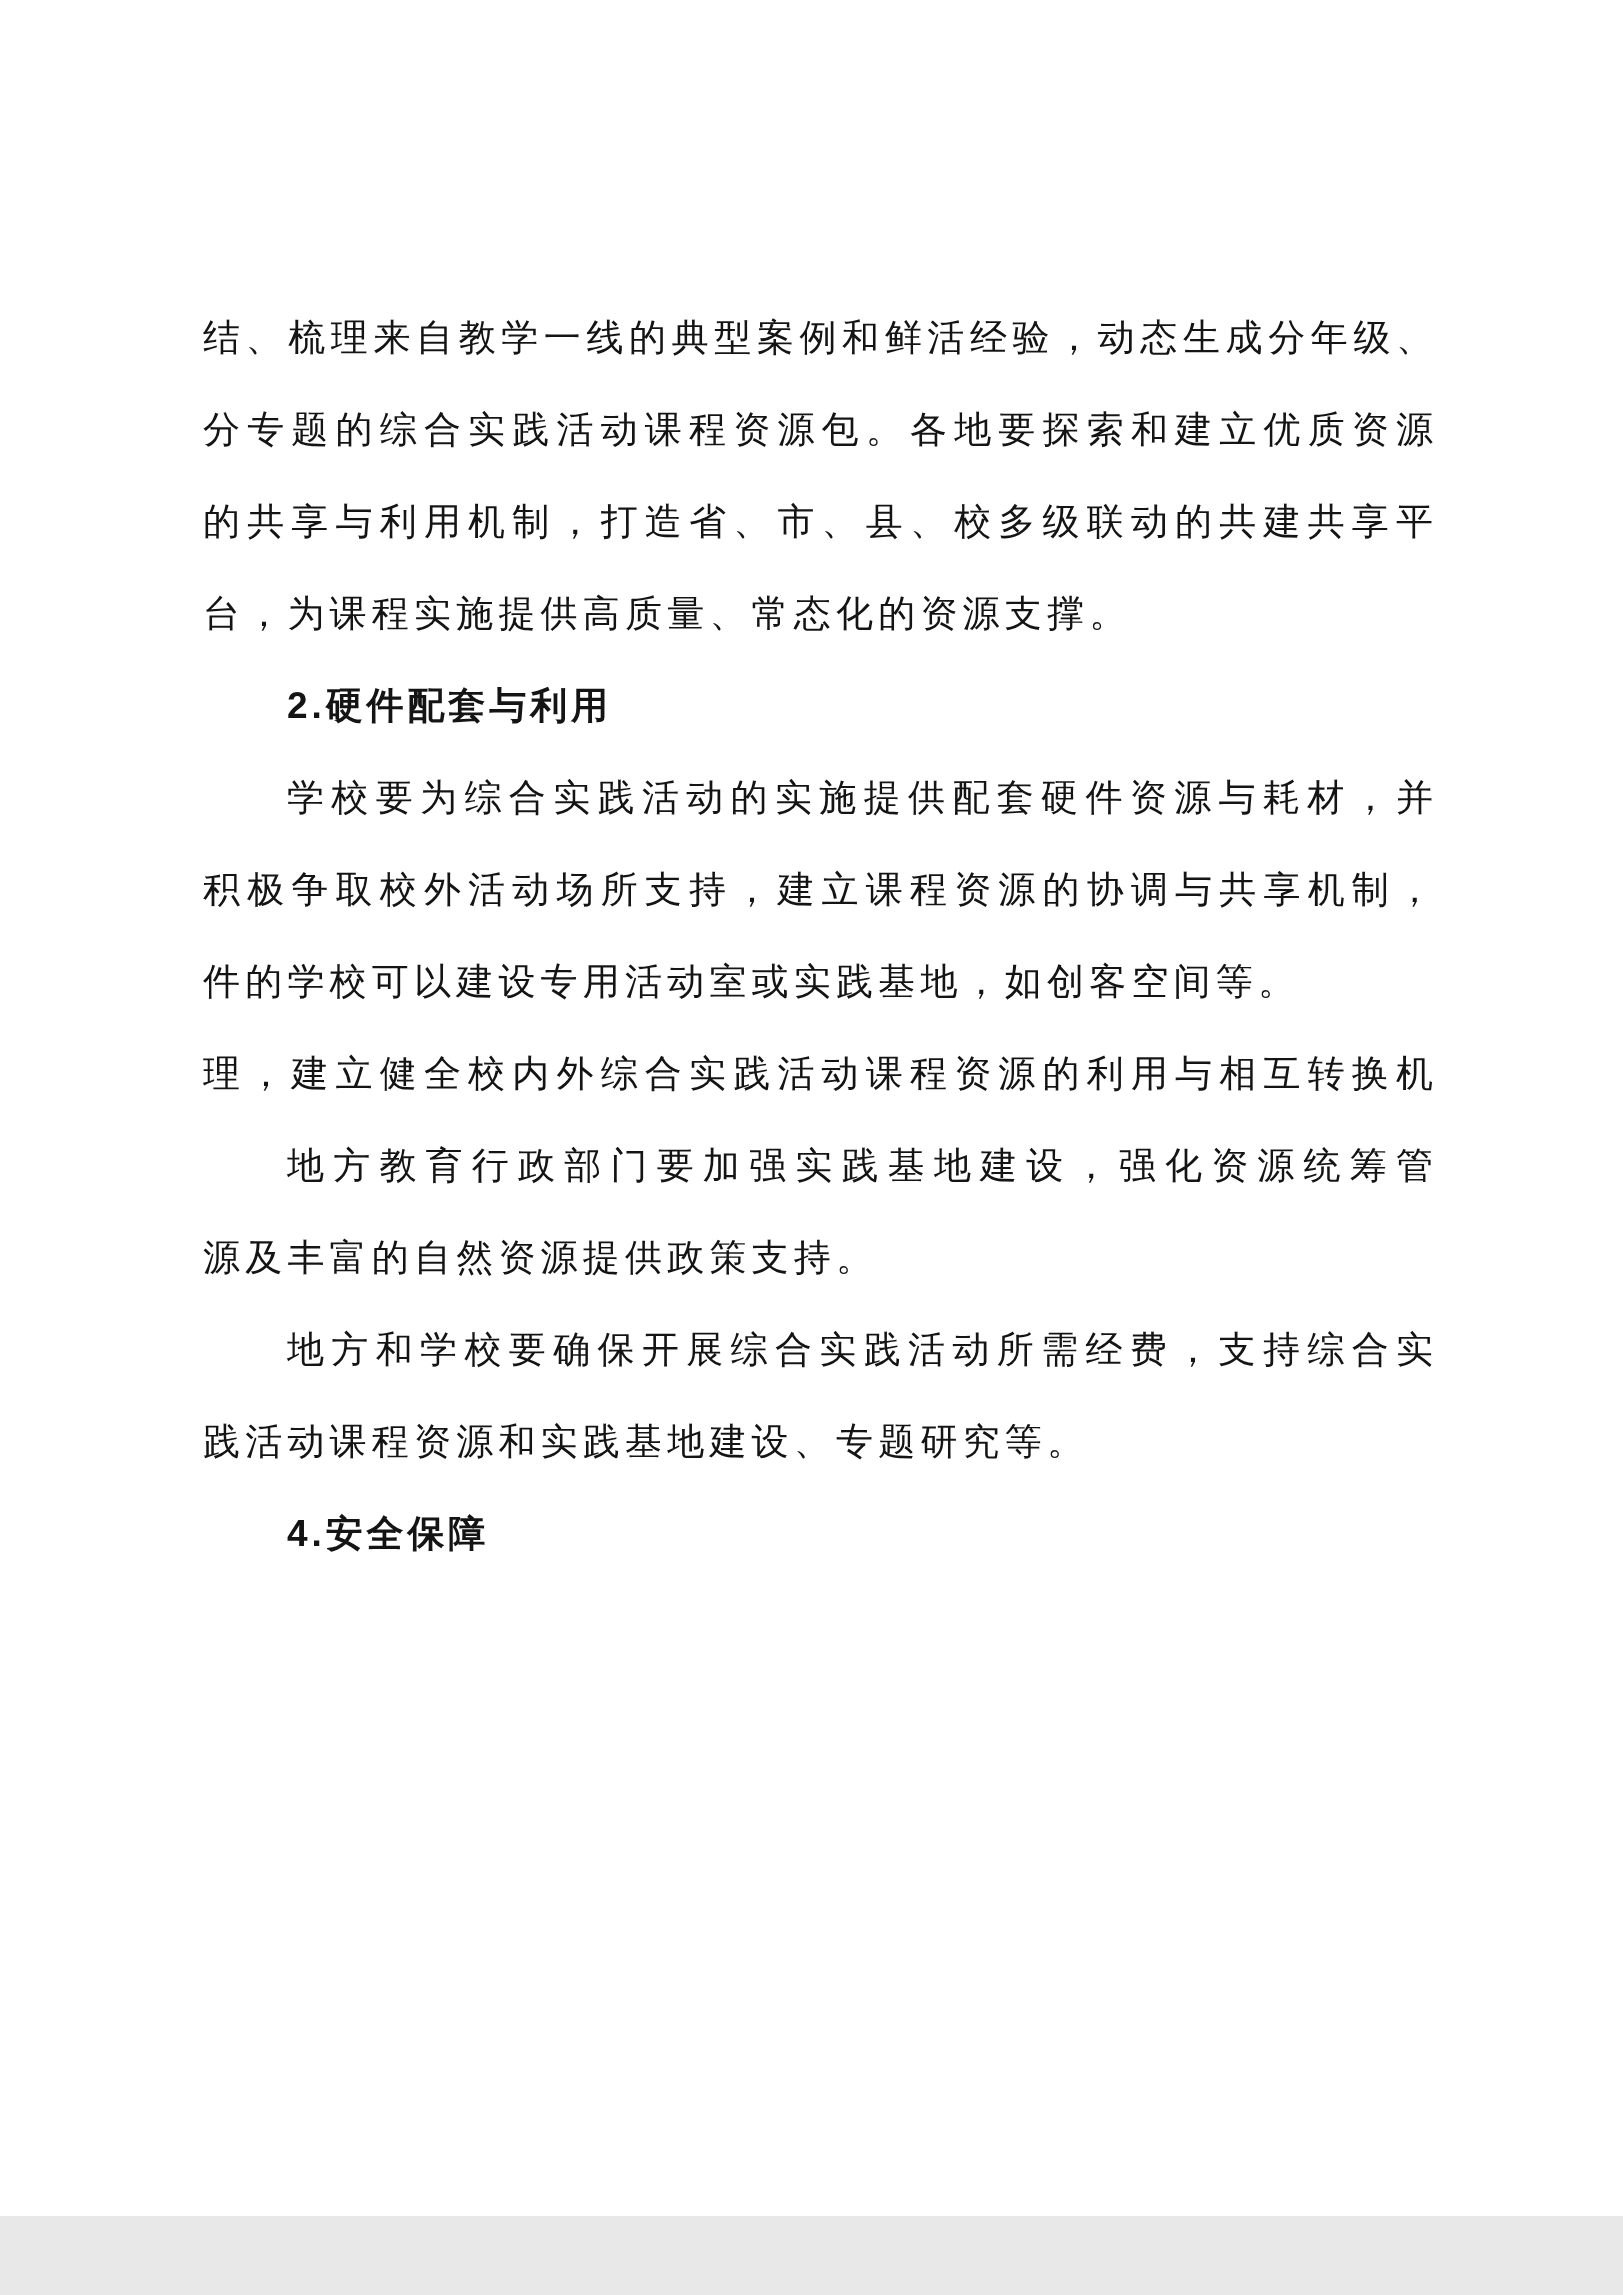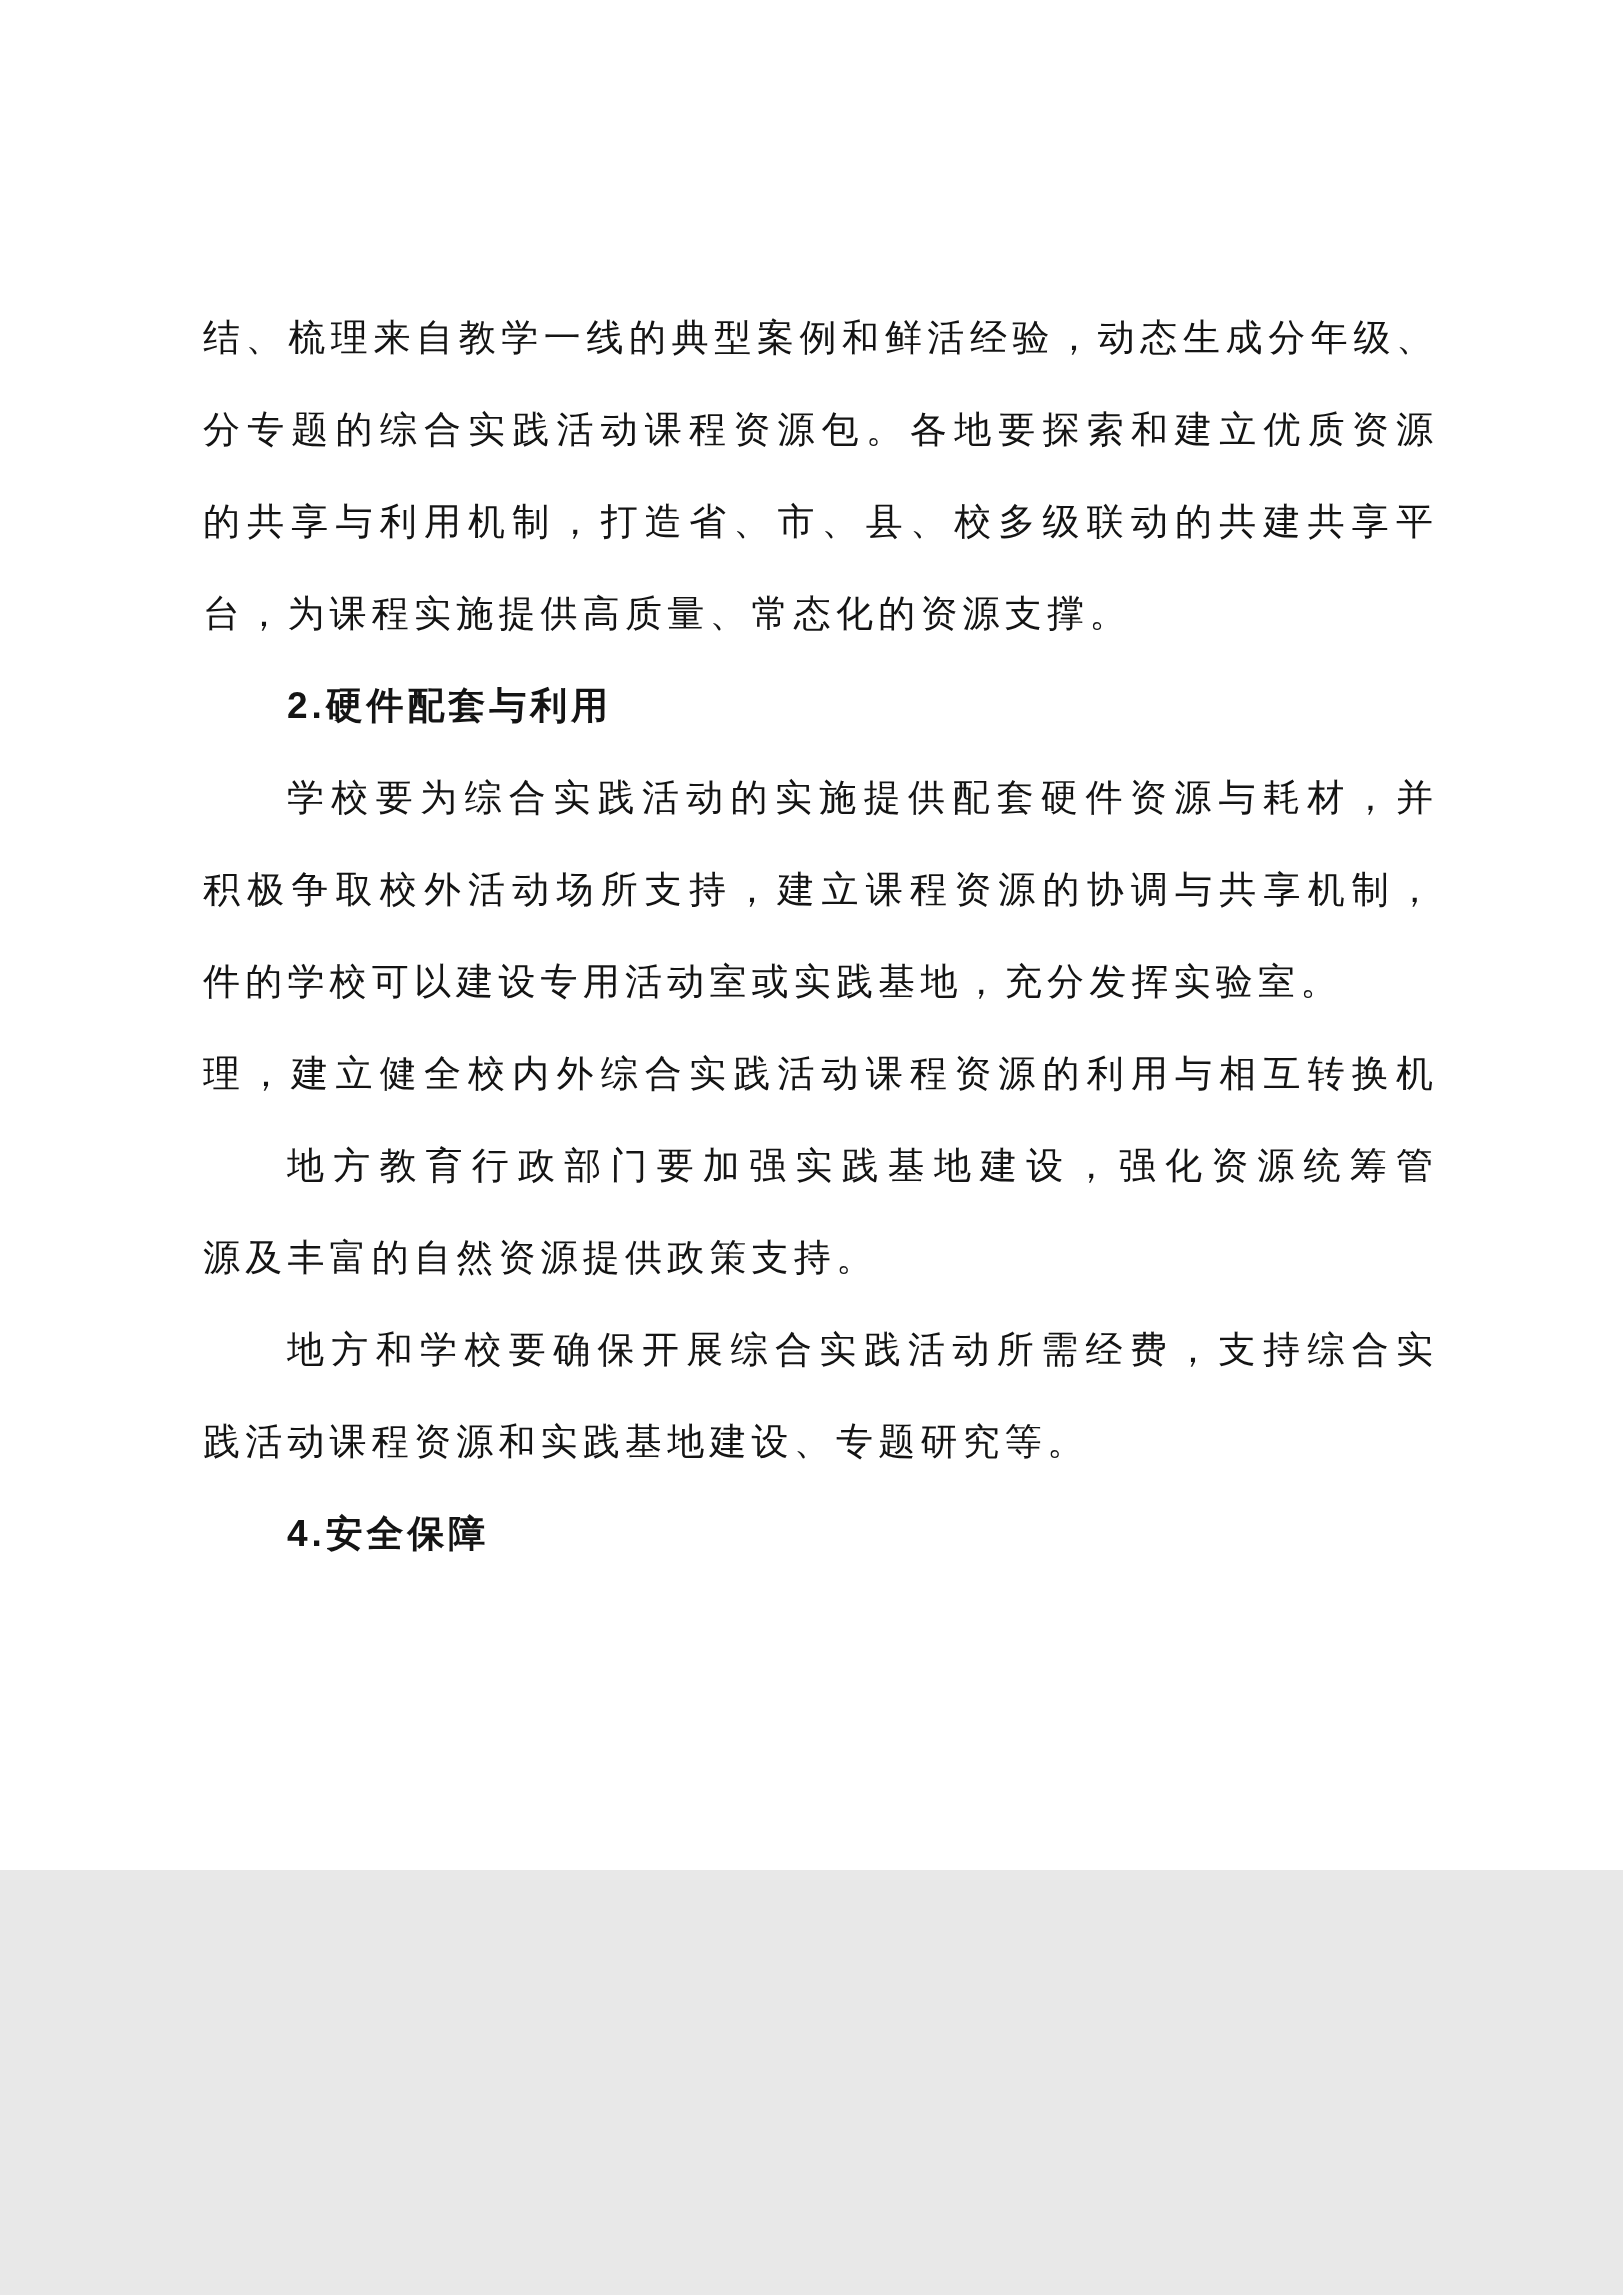--- a/index.html
+++ b/index.html
@@ -3,21 +3,21 @@
 <meta charset="utf-8">
 <style>
   html, body {
     margin: 0;
     padding: 0;
     background: #e8e8e8;
   }
   .page {
     position: relative;
     width: 1623px;
-    height: 1870px;
+    height: 2216px;
     margin: 0 auto;
     background: #ffffff;
     font-family: "Liberation Serif", "DejaVu Serif", serif;
     color: #141414;
     overflow: hidden;
   }
   .content {
     position: absolute;
     left: 203px;
     top: 292px;
@@ -52,21 +52,21 @@
 
 <div class="page">
   <div class="content">
       <div class="line body just">结、梳理来自教学一线的典型案例和鲜活经验，动态生成分年级、</div>
       <div class="line body just">分专题的综合实践活动课程资源包。各地要探索和建立优质资源</div>
       <div class="line body just">的共享与利用机制，打造省、市、县、校多级联动的共建共享平</div>
       <div class="line body">台，为课程实施提供高质量、常态化的资源支撑。</div>
       <div class="line heading indent">2.硬件配套与利用</div>
       <div class="line body indent just">学校要为综合实践活动的实施提供配套硬件资源与耗材，并</div>
       <div class="line body just">积极争取校外活动场所支持，建立课程资源的协调与共享机制，</div>
-      <div class="line body">件的学校可以建设专用活动室或实践基地，充分发挥实验室。</div>
+      <div class="line body">件的学校可以建设专用活动室或实践基地，如创客空间等。</div>
       <div class="line body just">理，建立健全校内外综合实践活动课程资源的利用与相互转换机</div>
       <div class="line body indent just">地方教育行政部门要加强实践基地建设，强化资源统筹管</div>
       <div class="line body">源及丰富的自然资源提供政策支持。</div>
       <div class="line body indent just">地方和学校要确保开展综合实践活动所需经费，支持综合实</div>
       <div class="line body">践活动课程资源和实践基地建设、专题研究等。</div>
       <div class="line heading indent">4.安全保障</div>
     </div>
 </div>
 
 

